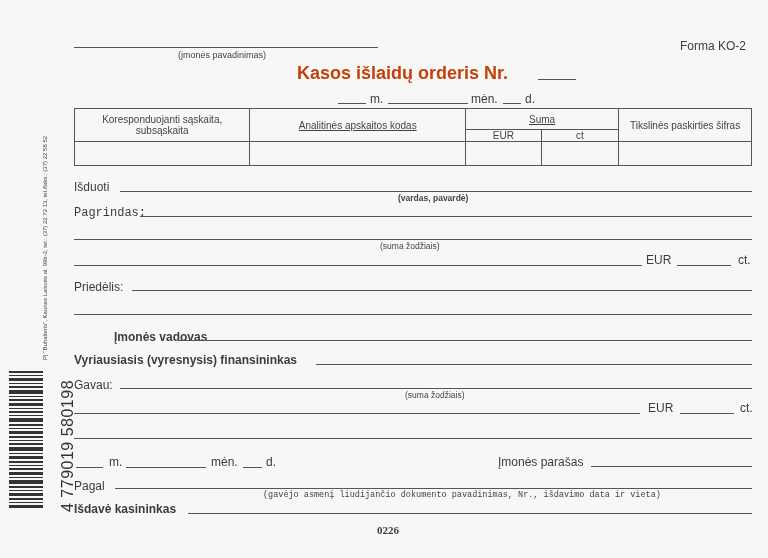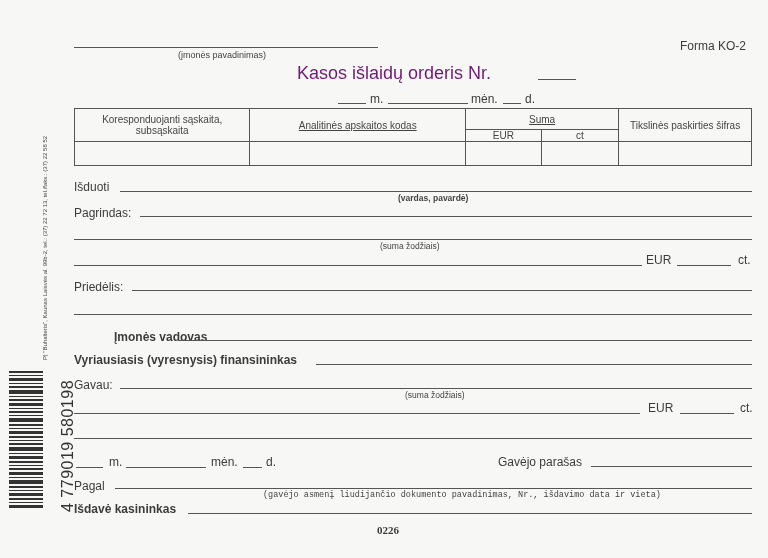--- a/index.html
+++ b/index.html
@@ -6,21 +6,21 @@
   body {
     width:768px; height:558px; overflow:hidden; position:relative;
     background:#f7f7f5;
     font-family:"Liberation Sans", sans-serif;
     color:#3a3a3a;
   }
   .line { position:absolute; height:0; border-top:1px solid #555; }
   .lbl { position:absolute; font-size:12px; color:#3c3c3c; white-space:nowrap; }
   .bold { font-weight:bold; }
   .small { font-size:8.5px; color:#444; position:absolute; white-space:nowrap; }
-  .title { position:absolute; font-size:18px; font-weight:normal; color:#701a75; white-space:nowrap; }
+  .title { position:absolute; font-size:18px; font-weight:bold; color:#c2410c; white-space:nowrap; }
   table.acc {
     position:absolute; left:74px; top:108px; width:678px;
     border-collapse:collapse; font-size:10px; color:#444;
   }
   table.acc td { border:1px solid #555; text-align:center; padding:0; line-height:11px; }
   .vert {
     position:absolute; left:42px; top:360px;
     transform:rotate(-90deg); transform-origin:0 0;
     font-size:6px; color:#444; white-space:nowrap;
   }
@@ -69,21 +69,21 @@
     <td></td>
     <td></td>
   </tr>
 </tbody>
   </table>
 
 <div class="lbl" style="left:74px;top:180px;">Išduoti</div>
 <div class="line" style="left:120px;top:191px;width:632px;"></div>
 <div class="small" style="left:398px;top:193px;font-weight:bold;">(vardas, pavardė)</div>
 
-<div class="lbl" style="left:74px;top:206px;">Pagrindas:</div>
+<div class="lbl" style="left:74px;top:206px;font-family:Liberation Mono, monospace;">Pagrindas:</div>
 <div class="line" style="left:140px;top:216px;width:612px;"></div>
 <div class="line" style="left:74px;top:239px;width:678px;"></div>
 <div class="small" style="left:380px;top:241px;">(suma žodžiais)</div>
 <div class="line" style="left:74px;top:265px;width:568px;"></div>
 <div class="lbl" style="left:646px;top:253px;">EUR</div>
 <div class="line" style="left:677px;top:265px;width:54px;"></div>
 <div class="lbl" style="left:738px;top:253px;">ct.</div>
 
 <div class="lbl" style="left:74px;top:280px;">Priedėlis:</div>
 <div class="line" style="left:132px;top:290px;width:620px;"></div>
@@ -102,21 +102,21 @@
 <div class="line" style="left:680px;top:413px;width:54px;"></div>
 <div class="lbl" style="left:740px;top:401px;">ct.</div>
 <div class="line" style="left:74px;top:438px;width:678px;"></div>
 
 <div class="line" style="left:76px;top:467px;width:27px;"></div>
 <div class="lbl" style="left:109px;top:455px;">m.</div>
 <div class="line" style="left:126px;top:467px;width:80px;"></div>
 <div class="lbl" style="left:211px;top:455px;">mėn.</div>
 <div class="line" style="left:243px;top:467px;width:19px;"></div>
 <div class="lbl" style="left:266px;top:455px;">d.</div>
-<div class="lbl" style="left:498px;top:455px;">Gavėjo parašas</div>
+<div class="lbl" style="left:498px;top:455px;">Įmonės parašas</div>
 <div class="line" style="left:591px;top:466px;width:161px;"></div>
 
 <div class="lbl" style="left:74px;top:479px;">Pagal</div>
 <div class="line" style="left:115px;top:488px;width:637px;"></div>
 <div class="small" style="left:263px;top:490px;font-family:Liberation Mono, monospace;">(gavėjo asmenį liudijančio dokumento pavadinimas, Nr., išdavimo data ir vieta)</div>
 
 <div class="lbl bold" style="left:74px;top:502px;">Išdavė kasininkas</div>
 <div class="line" style="left:188px;top:513px;width:564px;"></div>
 
 <div class="lbl bold" style="left:377px;top:524px;font-size:11px;font-family:Liberation Serif, serif;">0226</div>

